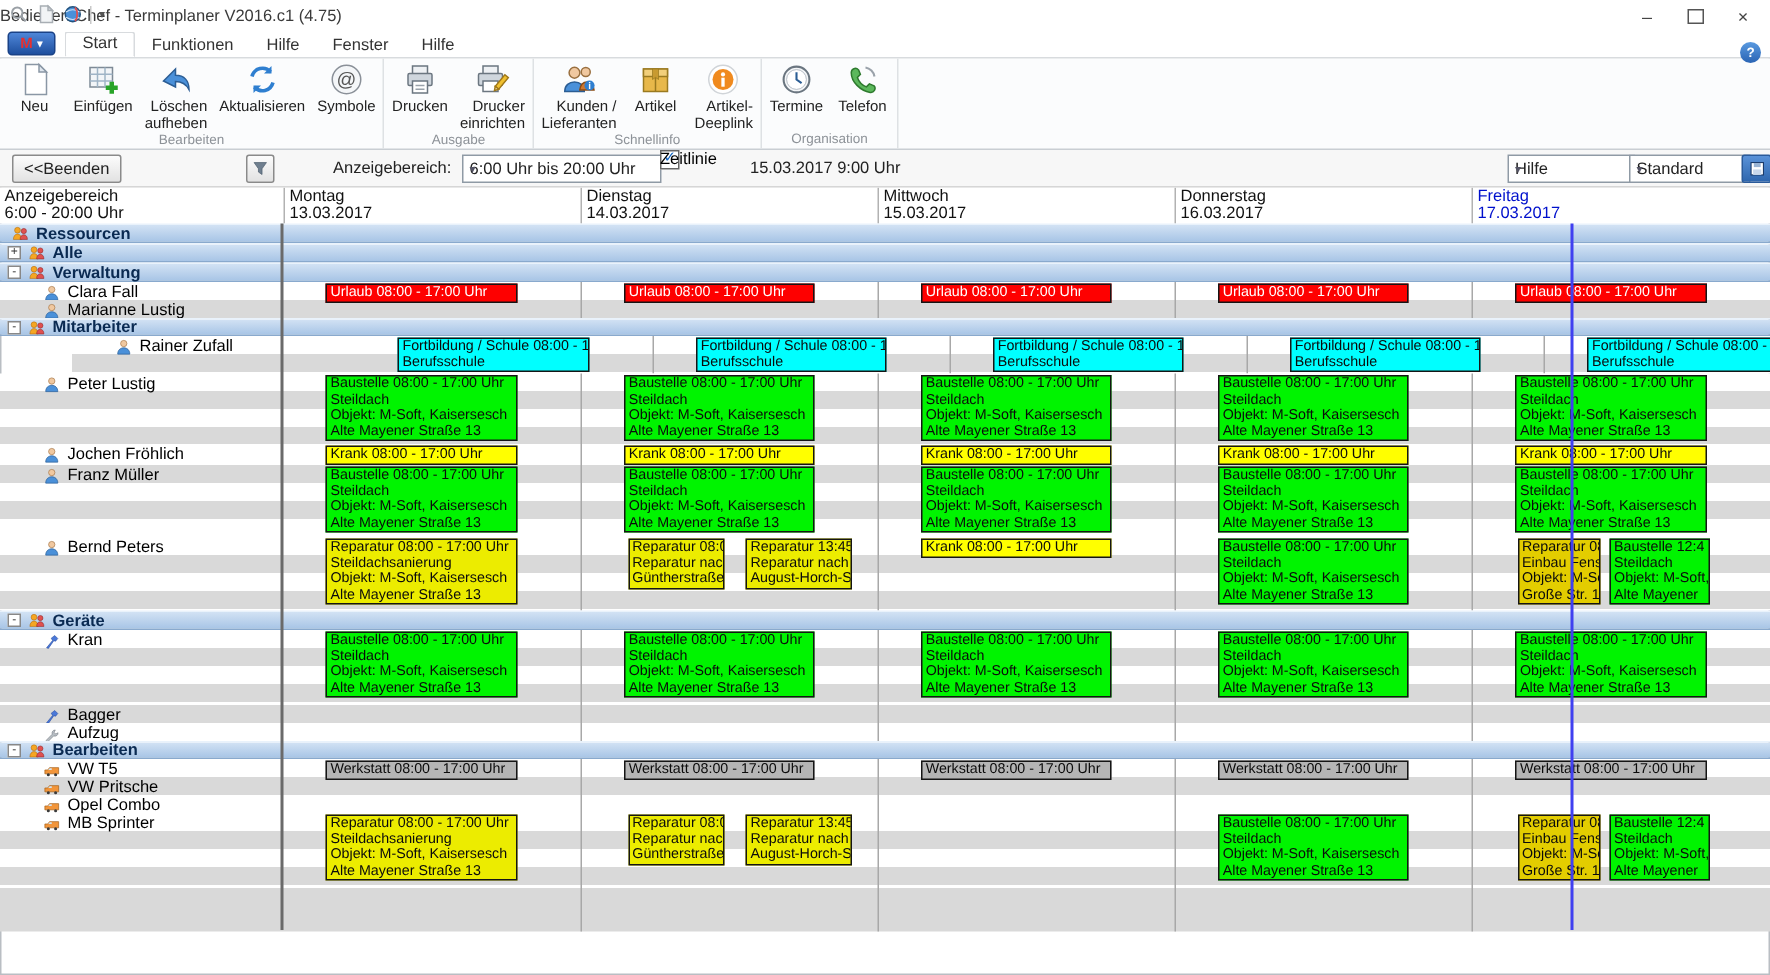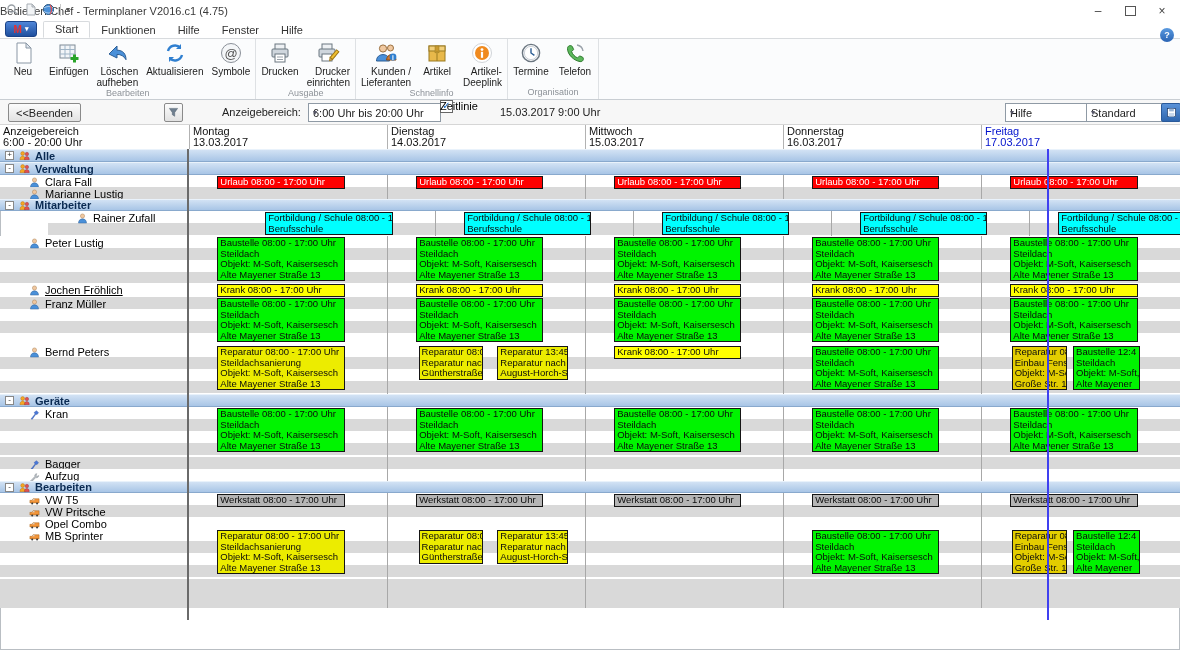--- a/index.html
+++ b/index.html
@@ -344,20 +344,31 @@
       <div class="colh-t">Donnerstag</div>
       <div class="colh-d">16.03.2017</div>
     </div>
     <div class="colh last accent">
       <div class="colh-t">Freitag</div>
       <div class="colh-d">17.03.2017</div>
     </div>
   </div>
 
 <div class="grid" id="grid">
+    <div class="grow row-group ind0" style="height: 13px;">
+      <span class="ticon">
+        <svg viewBox="0 0 12 12">
+          <circle cx="4" cy="3.8" r="2.1" fill="#f5a623" stroke="#b06a10" stroke-width=".4"></circle>
+          <path d="M1 10.5c0-2.6 1.5-3.9 3-3.9s3 1.3 3 3.9z" fill="#f5a623" stroke="#b06a10" stroke-width=".4"></path>
+          <circle cx="8.6" cy="4.4" r="1.9" fill="#e05050" stroke="#8e2424" stroke-width=".4"></circle>
+          <path d="M5.9 10.5c0-2.3 1.3-3.4 2.7-3.4s2.6 1.1 2.6 3.4z" fill="#e05050" stroke="#8e2424" stroke-width=".4"></path>
+        </svg>
+      </span>
+      <span class="glabel">Ressourcen</span>
+    </div>
     <div class="grow row-group ind1" style="height: 13px;">
       <span class="exp">+</span>
       <span class="ticon">
         <svg viewBox="0 0 12 12">
           <circle cx="4" cy="3.8" r="2.1" fill="#f5a623" stroke="#b06a10" stroke-width=".4"></circle>
           <path d="M1 10.5c0-2.6 1.5-3.9 3-3.9s3 1.3 3 3.9z" fill="#f5a623" stroke="#b06a10" stroke-width=".4"></path>
           <circle cx="8.6" cy="4.4" r="1.9" fill="#e05050" stroke="#8e2424" stroke-width=".4"></circle>
           <path d="M5.9 10.5c0-2.3 1.3-3.4 2.7-3.4s2.6 1.1 2.6 3.4z" fill="#e05050" stroke="#8e2424" stroke-width=".4"></path>
         </svg>
       </span>
@@ -524,21 +535,21 @@
       </div>
       <div class="daycell d4">
         <div class="blk c-green" style="left: 14.3%; width: 64.3%; height: 44px;">
           <div class="bl">Baustelle 08:00 - 17:00 Uhr</div>
           <div class="bl">Steildach</div>
           <div class="bl">Objekt: M-Soft, Kaisersesch</div>
           <div class="bl">Alte Mayener Straße 13</div>
         </div>
       </div>
     </div>
-    <div class="grow bg-white" style="height: 14px; text-decoration: underline;">
+    <div class="grow bg-white" style="height: 14px;">
       <div class="treecell">
         <span class="ticon">
           <svg viewBox="0 0 12 12">
             <circle cx="6" cy="3.3" r="2.3" fill="#f0c8a0" stroke="#a87848" stroke-width=".5"></circle>
             <path d="M1.6 11c0-3 2-4.6 4.4-4.6S10.4 8 10.4 11z" fill="#4a90d9" stroke="#2b5d94" stroke-width=".5"></path>
           </svg>
         </span>
         <span class="tlabel">Jochen Fröhlich</span>
       </div>
       <div class="daycell d0">

